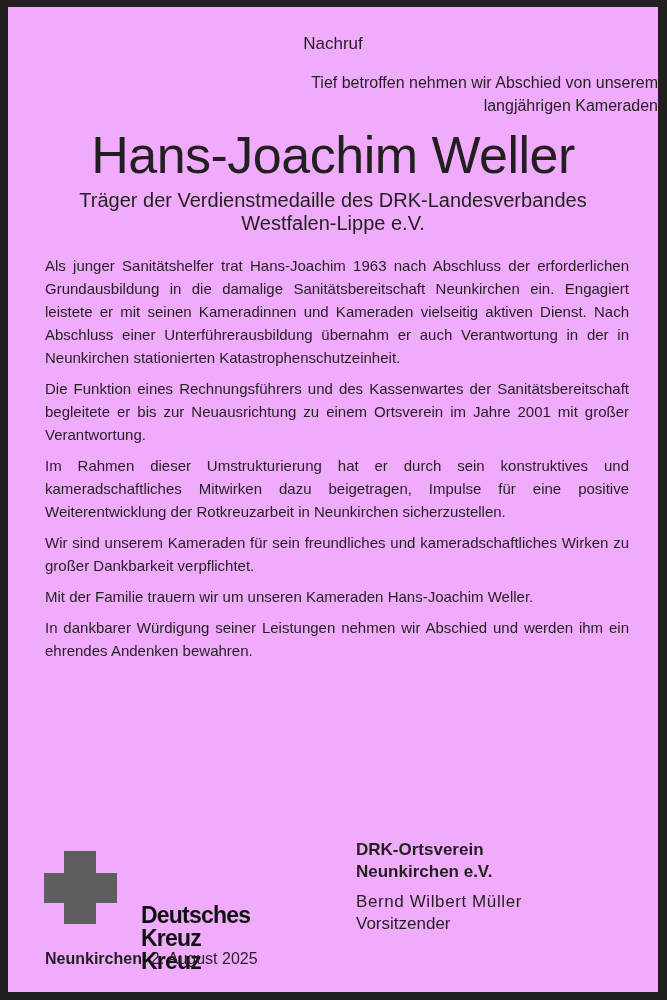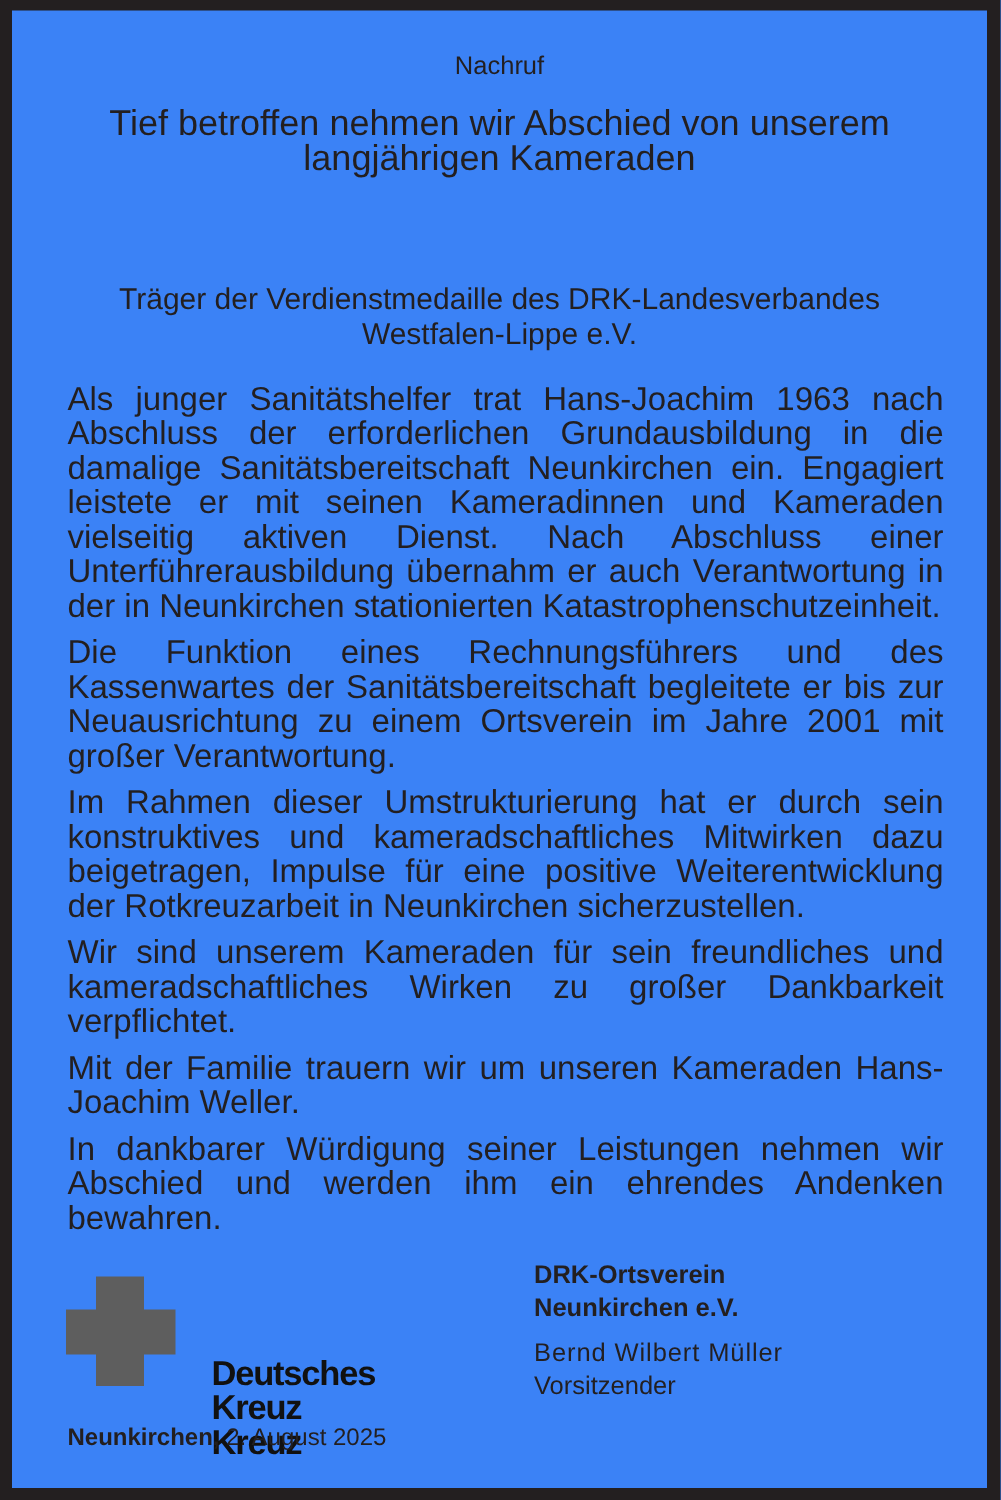--- a/index.html
+++ b/index.html
@@ -7,43 +7,43 @@
       width: 667px; height: 1000px;
       background: #231f20;
       position: relative;
       font-family: "Liberation Sans", sans-serif;
       color: #231f20;
       overflow: hidden;
     }
     .page {
       position: absolute;
       left: 8px; top: 7px; width: 650px; height: 985px;
-      background: #3b82f6;
+      background: #f0abfc;
       text-decoration: underline;
     }
     .nachruf {
       position: absolute; top: 27px; left: 0; width: 100%;
       font-size: 17px; text-align: center;
     }
     .intro {
       position: absolute; top: 64px; left: 0; width: 100%;
-      font-size: 24px; line-height: 23px; text-align: center;
+      font-size: 16px; line-height: 23px; text-align: right;
     }
     .name {
       position: absolute; top: 118px; left: 0; width: 100%;
       font-size: 52px; line-height: 60px; text-align: center;
       letter-spacing: -0.5px;
     }
     .subtitle {
       position: absolute; top: 182px; left: 0; width: 100%;
       font-size: 20px; line-height: 23px; text-align: center;
     }
     .body {
       position: absolute; top: 247px; left: 37px; width: 584px;
-      font-size: 22px; line-height: 23px;
+      font-size: 15px; line-height: 23px;
       text-align: justify;
       hyphens: manual;
     }
     .body p { margin: 0 0 8px 0; }
     .body p:last-child { margin-bottom: 4px; }
     .logo {
       position: absolute; top: 844px; left: 36px; width: 240px; height: 74px;
     }
     .cross {
       position: absolute; left: 0; top: 0; width: 73px; height: 73px;
@@ -74,20 +74,21 @@
 
 <div class="page">
 
   <div class="nachruf">Nachruf</div>
 
   <div class="intro">
     <div>Tief betroffen nehmen wir Abschied von unserem</div>
     <div>langjährigen Kameraden</div>
   </div>
 
+  <div class="name">Hans-Joachim Weller</div>
 
   <div class="subtitle">
     <div>Träger der Verdienstmedaille des DRK-Landesverbandes</div>
     <div>Westfalen-Lippe e.V.</div>
   </div>
 
   <div class="body">
     <p>Als junger Sanitätshelfer trat Hans-Joachim 1963 nach Abschluss der erforderlichen Grundausbildung in die damalige Sanitätsbereit­schaft Neunkirchen ein. Engagiert leistete er mit seinen Kamera­dinnen und Kameraden vielseitig aktiven Dienst. Nach Abschluss einer Unterführerausbildung übernahm er auch Verantwortung in der in Neunkirchen stationierten Katastrophenschutzeinheit.</p>
     <p>Die Funktion eines Rechnungsführers und des Kassenwartes der Sanitätsbereitschaft begleitete er bis zur Neuausrichtung zu einem Ortsverein im Jahre 2001 mit großer Verantwortung.</p>
     <p>Im Rahmen dieser Umstrukturierung hat er durch sein konstruktives und kameradschaftliches Mitwirken dazu beigetragen, Impulse für eine positive Weiterentwicklung der Rotkreuzarbeit in Neunkirchen sicherzustellen.</p>

